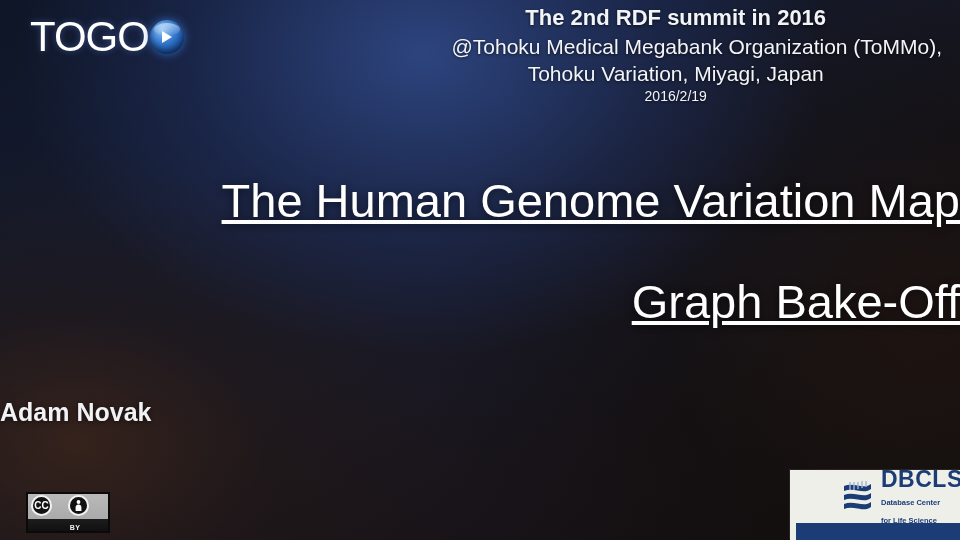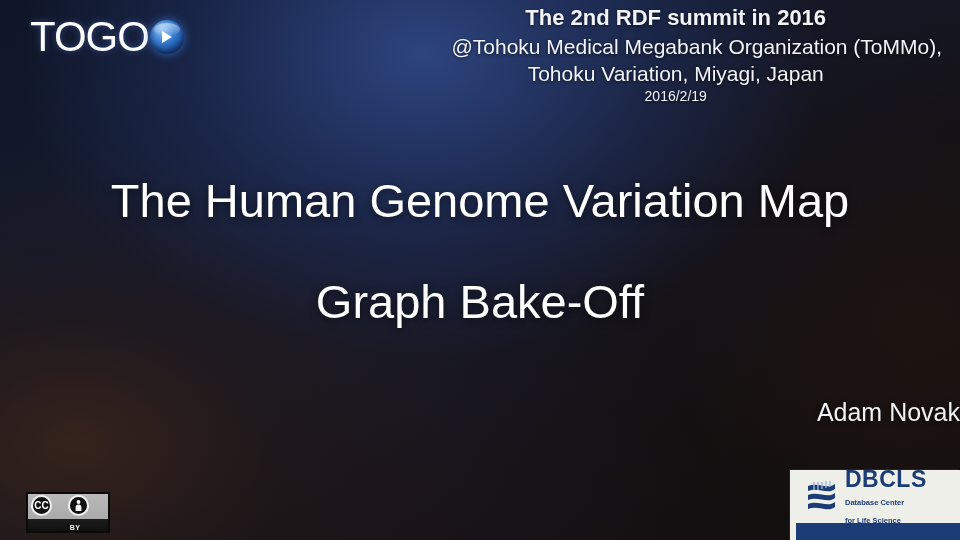--- a/index.html
+++ b/index.html
@@ -84,42 +84,43 @@
   .header .ln2 { font-size: 21px; font-weight: 400; margin-left: 42px; }
   .header .ln3 { font-size: 21px; font-weight: 400; }
   .header .ln4 { font-size: 14px; font-weight: 400; }
 
   
   .title-block {
     position: absolute;
     left: 0;
     right: 0;
     top: 172px;
-    text-align: center;
+    text-align: right;
     color: #ffffff;
+    text-decoration: underline;
   }
   .title-line {
     font-size: 47px;
     font-weight: 400;
     line-height: 1.22;
     letter-spacing: 0px;
     text-shadow: 0 2px 8px rgba(0,0,0,0.55);
     white-space: nowrap;
   }
   .title-line.second { margin-top: 44px; }
 
   
   .author {
     position: absolute;
     left: 0;
     right: 0;
     top: 398px;
-    text-align: right;
+    text-align: left;
     font-size: 25px;
-    font-weight: 400;
+    font-weight: 700;
     color: #f0f2f6;
     text-shadow: 0 1px 5px rgba(0,0,0,0.6);
   }
 
   
   .cc-badge {
     position: absolute;
     left: 26px;
     top: 492px;
     width: 84px;
@@ -176,20 +177,21 @@
     background: #efefe9;
     overflow: hidden;
     box-shadow: -1px -1px 0 rgba(255,255,255,0.08);
   }
   .dbcls-row {
     display: flex;
     align-items: center;
     padding: 7px 0 0 14px;
     height: 48px;
     box-sizing: border-box;
+    margin-left: 36px;
   }
   .dbcls-glyph { flex: none; width: 34px; height: 40px; }
   .dbcls-words { margin-left: 7px; }
   .dbcls-name {
     font-size: 23px;
     font-weight: bold;
     color: #1b3c75;
     letter-spacing: 0.5px;
     line-height: 1;
   }

